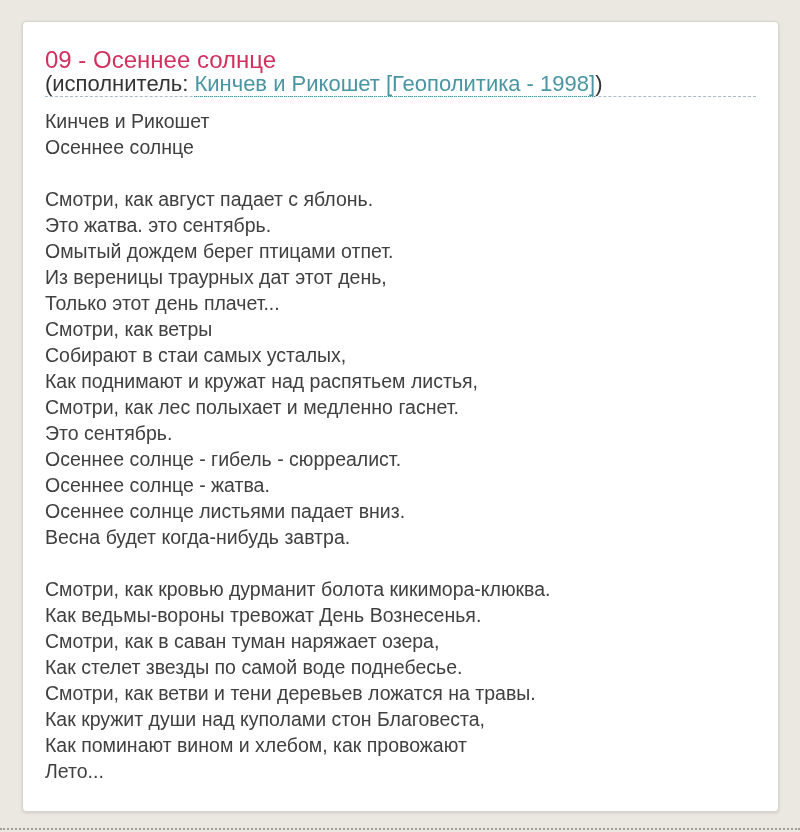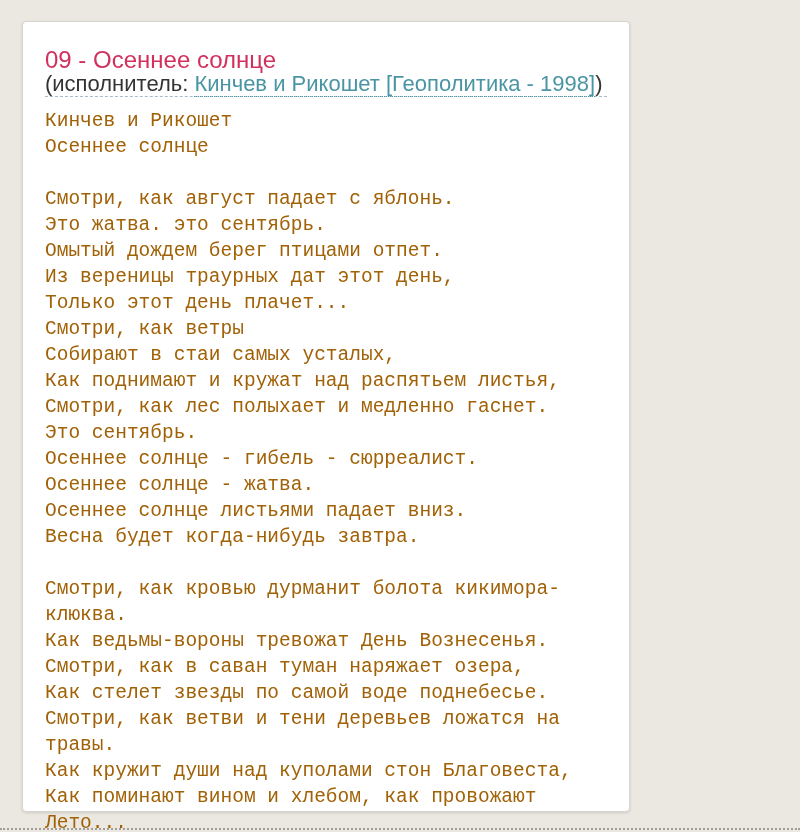--- a/index.html
+++ b/index.html
@@ -17,21 +17,21 @@
       radial-gradient(rgba(255,255,255,0.55) 18%, transparent 19%),
       radial-gradient(rgba(176,170,160,0.16) 18%, transparent 19%);
     background-size: 4px 4px, 4px 4px;
     background-position: 0 0, 2px 2px;
   }
 
   .card {
     position: absolute;
     left: 22px;
     top: 21px;
-    width: 608px;
+    width: 757px;
     height: 791px;
     box-sizing: border-box;
     background: #ffffff;
     border: 1px solid #d8d4ce;
     border-radius: 4px;
     box-shadow: 0 1px 3px rgba(0,0,0,0.12);
     padding: 24px 22px 20px 22px;
   }
 
   .page-title {
@@ -55,22 +55,21 @@
     text-decoration: none;
     border-bottom: 1px dotted #4a95a3;
     cursor: pointer;
   }
 
   .lyrics {
     margin-top: 11px;
     white-space: pre-line;
     font-size: 19.5px;
     line-height: 26px;
-    color: #a16207;
-    font-family: Liberation Mono, monospace;
+    color: #404040;
   }
 
   .bottom-dots {
     position: absolute;
     left: 0;
     right: 0;
     bottom: 2px;
     height: 0;
     border-top: 2px dotted rgba(150,144,134,0.85);
   }

